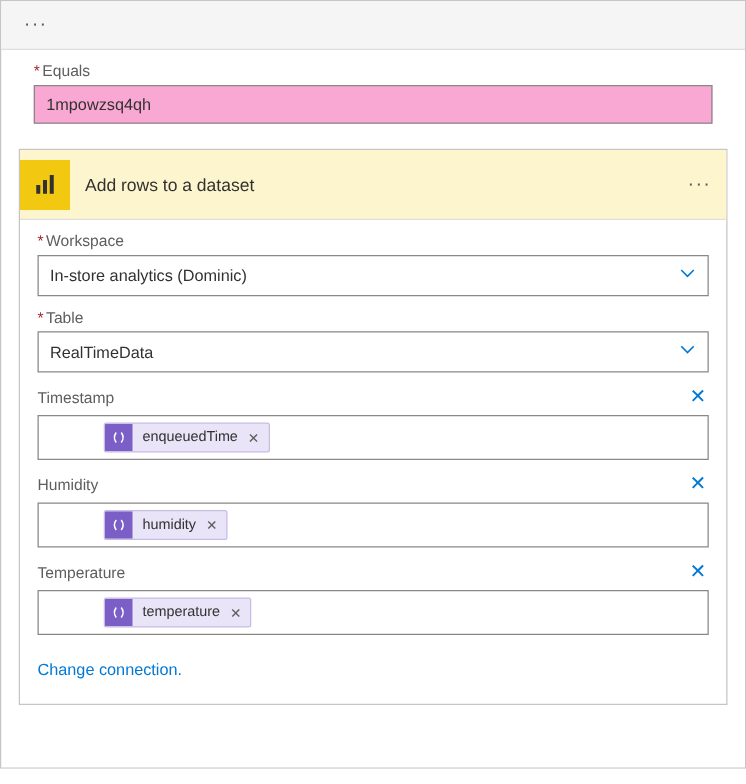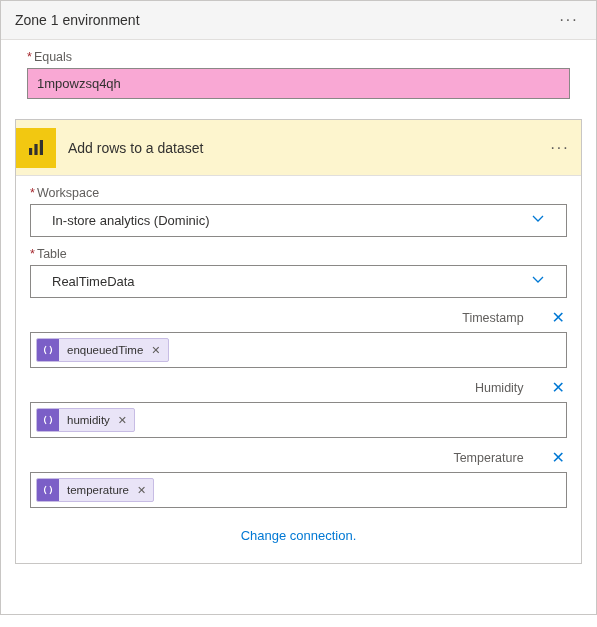--- a/index.html
+++ b/index.html
@@ -77,33 +77,33 @@
     color: #605e5c;
     font-size: 16px;
     letter-spacing: 1px;
     cursor: pointer;
   }
   .action-body { padding: 10px 14px 6px; }
   .field-group { margin-bottom: 10px; }
   .select-box {
     width: 100%;
     border: 1px solid #8a8886;
-    padding: 7px 21px;
+    padding: 7px 9px;
     font-size: 13px;
     background: #fff;
     display: flex;
     align-items: center;
     justify-content: space-between;
     cursor: pointer;
   }
   .chevron { color: #0078d4; }
   .dyn-row {
     display: flex;
     align-items: center;
-    justify-content: flex-end;
+    justify-content: space-between;
     margin-bottom: 4px;
     gap: 26px;
   }
   .dyn-label { font-size: 12.5px; color: #605e5c; }
   .remove-x {
     color: #0078d4;
     font-size: 16px;
     cursor: pointer;
     padding: 2px;
     line-height: 1;
@@ -118,39 +118,39 @@
   }
   .token {
     display: inline-flex;
     align-items: center;
     background: #e9e4f7;
     border: 1px solid #c7bce4;
     border-radius: 2px;
     font-size: 11.5px;
     color: #323130;
     overflow: hidden;
+    margin-left: 47px;
   }
   .token-ic {
     width: 22px;
     height: 22px;
     background: #7b5fc7;
     display: flex;
     align-items: center;
     justify-content: center;
     color: #fff;
   }
   .token-txt { padding: 0 8px; }
   .token-x {
     padding: 0 7px 0 0;
     color: #605e5c;
     font-size: 11px;
     cursor: pointer;
   }
   .change-conn {
-    text-align: center;
     padding: 10px 0 14px;
   }
   .change-conn a {
     color: #0078d4;
     font-size: 13px;
     text-decoration: none;
     cursor: pointer;
   }
   .add-action {
     display: flex;
@@ -161,21 +161,20 @@
     color: #0078d4;
     font-size: 13px;
     cursor: pointer;
   }
 </style>
 </head>
 <body>
 
 <div class="panel">
   <div class="panel-header">
-    <span class="panel-title">Zone 1 environment</span>
     <span class="more-btn">···</span>
   </div>
 
   <div class="panel-body">
     <label class="field-label"><span class="req">*</span><span>Equals</span></label>
     <input class="text-input" type="text" value="1mpowzsq4qh" style="">
   </div>
 
   <div class="action-card">
     <div class="action-header">

